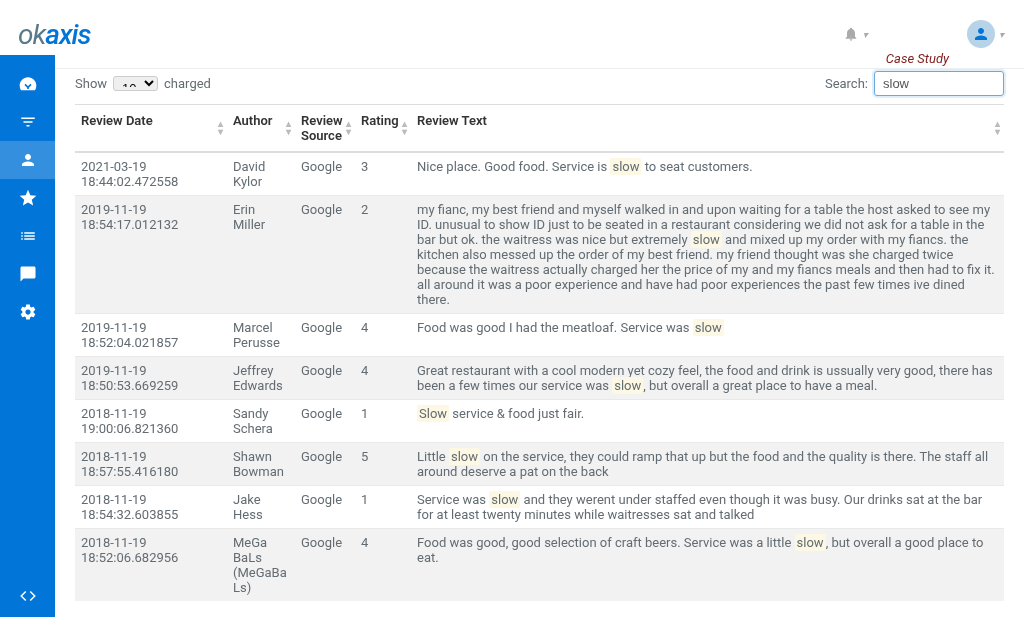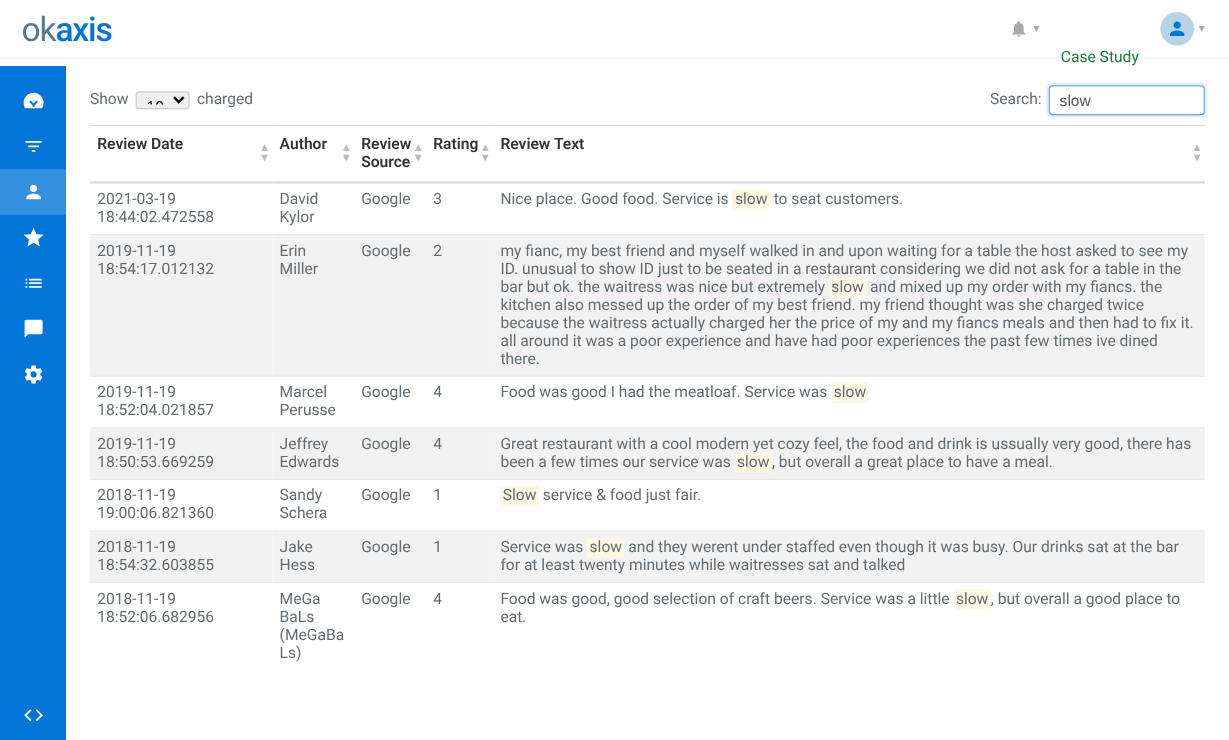--- a/index.html
+++ b/index.html
@@ -8,44 +8,45 @@
       font-size: 13px;
       color: #636c72;
       background: #fff;
       width: 1024px;
       height: 617px;
       overflow: hidden;
     }
 
     
     .top-header {
-      height: 49px;
+      height: 69px;
       background: #fff;
       border-bottom: 1px solid #eceeef;
       display: flex;
       align-items: center;
       padding: 0 20px 0 10px;
+      font-style: italic;
     }
     .logo {
       font-size: 28px;
       font-weight: 400;
       color: #0275d8;
       letter-spacing: -1px;
       margin-left: 8px;
     }
     .logo .ok { color: #5a7a8a; }
     .logo .axis { color: #0275d8; font-weight: 500; }
     .header-right {
       margin-left: auto;
       display: flex;
       align-items: center;
       gap: 18px;
     }
     .bell-wrap { color: #aaa; display: flex; align-items: center; gap: 4px; }
-    .case-study { color: #15803d; font-size: 13px; margin-top: 48px; }
+    .case-study { color: #7f1d1d; font-size: 13px; margin-top: 48px; }
     .avatar-wrap { display: flex; align-items: center; gap: 4px; }
     .avatar {
       width: 28px; height: 28px; border-radius: 50%;
       background: #b7d3e8;
       display: flex; align-items: center; justify-content: center;
     }
     .caret-down { font-size: 10px; color: #aaa; }
 
     
     .sidebar {
@@ -299,20 +300,27 @@
           <td>Great restaurant with a cool modern yet cozy feel, the food and drink is ussually very good, there has been a few times our service was <mark class="h">slow</mark>, but overall a great place to have a meal.</td>
         </tr>
         <tr>
           <td>2018-11-19 19:00:06.821360</td>
           <td>Sandy Schera</td>
           <td>Google</td>
           <td>1</td>
           <td><mark class="h">Slow</mark> service &amp; food just fair.</td>
         </tr>
         <tr>
+          <td>2018-11-19 18:57:55.416180</td>
+          <td>Shawn Bowman</td>
+          <td>Google</td>
+          <td>5</td>
+          <td>Little <mark class="h">slow</mark> on the service, they could ramp that up but the food and the quality is there. The staff all around deserve a pat on the back</td>
+        </tr>
+        <tr>
           <td>2018-11-19 18:54:32.603855</td>
           <td>Jake Hess</td>
           <td>Google</td>
           <td>1</td>
           <td>Service was <mark class="h">slow</mark> and they werent under staffed even though it was busy. Our drinks sat at the bar for at least twenty minutes while waitresses sat and talked</td>
         </tr>
         <tr>
           <td>2018-11-19 18:52:06.682956</td>
           <td>MeGa BaLs (MeGaBaLs)</td>
           <td>Google</td>

